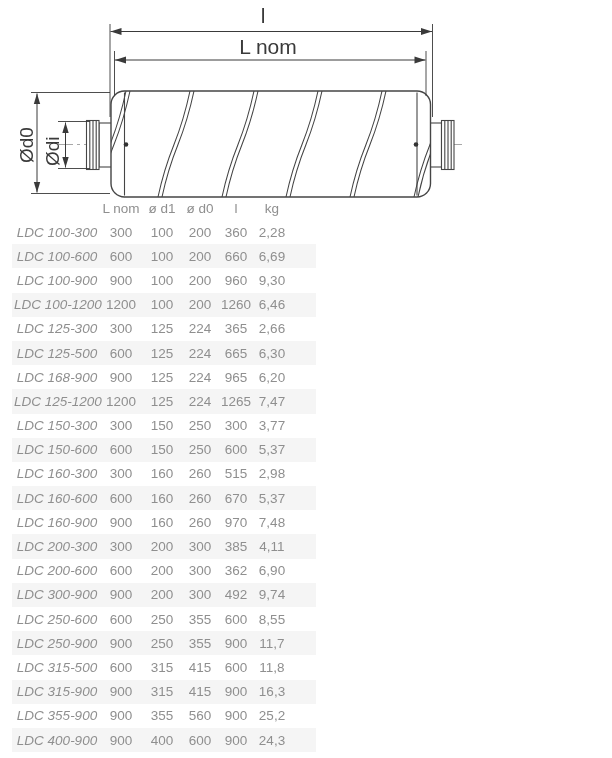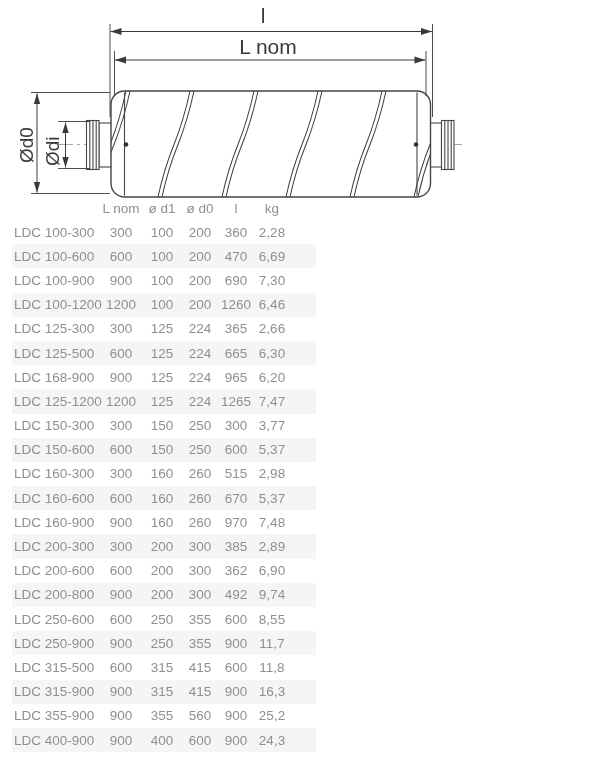--- a/index.html
+++ b/index.html
@@ -21,21 +21,21 @@
   }
   .thead, .trow {
     display: grid;
     grid-template-columns: 88px 42px 40px 36px 36px 36px 1fr;
     align-items: center;
   }
   .thead { height: 23px; }
   .trow { height: 24.2px; }
   .trow:nth-child(even) { background: #f5f5f5; }
   .cell { text-align: center; white-space: nowrap; }
-  .cell.model { text-align: left; padding-left: 2px; }
+  .cell.model { text-align: center; padding-left: 2px; font-style: italic; }
 </style>
 </head>
 <body>
 
 <div class="page">
 
   <svg class="diagram" viewBox="0 0 612 212" xmlns="http://www.w3.org/2000/svg">
     <defs>
       <clipPath id="bodyClip">
         <rect x="111" y="91" width="319.5" height="106" rx="13.5"></rect>
@@ -152,31 +152,31 @@
           <div class="cell">200</div>
           <div class="cell">360</div>
           <div class="cell">2,28</div>
           <div class="cell"></div>
         </div>
         <div class="trow">
           <div class="cell model">LDC 100-600</div>
           <div class="cell">600</div>
           <div class="cell">100</div>
           <div class="cell">200</div>
-          <div class="cell">470</div>
+          <div class="cell">660</div>
           <div class="cell">6,69</div>
           <div class="cell"></div>
         </div>
         <div class="trow">
           <div class="cell model">LDC 100-900</div>
           <div class="cell">900</div>
           <div class="cell">100</div>
           <div class="cell">200</div>
-          <div class="cell">690</div>
-          <div class="cell">7,30</div>
+          <div class="cell">960</div>
+          <div class="cell">9,30</div>
           <div class="cell"></div>
         </div>
         <div class="trow">
           <div class="cell model">LDC 100-1200</div>
           <div class="cell">1200</div>
           <div class="cell">100</div>
           <div class="cell">200</div>
           <div class="cell">1260</div>
           <div class="cell">6,46</div>
           <div class="cell"></div>
@@ -261,34 +261,34 @@
           <div class="cell">970</div>
           <div class="cell">7,48</div>
           <div class="cell"></div>
         </div>
         <div class="trow">
           <div class="cell model">LDC 200-300</div>
           <div class="cell">300</div>
           <div class="cell">200</div>
           <div class="cell">300</div>
           <div class="cell">385</div>
-          <div class="cell">2,89</div>
+          <div class="cell">4,11</div>
           <div class="cell"></div>
         </div>
         <div class="trow">
           <div class="cell model">LDC 200-600</div>
           <div class="cell">600</div>
           <div class="cell">200</div>
           <div class="cell">300</div>
           <div class="cell">362</div>
           <div class="cell">6,90</div>
           <div class="cell"></div>
         </div>
         <div class="trow">
-          <div class="cell model">LDC 200-800</div>
+          <div class="cell model">LDC 300-900</div>
           <div class="cell">900</div>
           <div class="cell">200</div>
           <div class="cell">300</div>
           <div class="cell">492</div>
           <div class="cell">9,74</div>
           <div class="cell"></div>
         </div>
         <div class="trow">
           <div class="cell model">LDC 250-600</div>
           <div class="cell">600</div>

